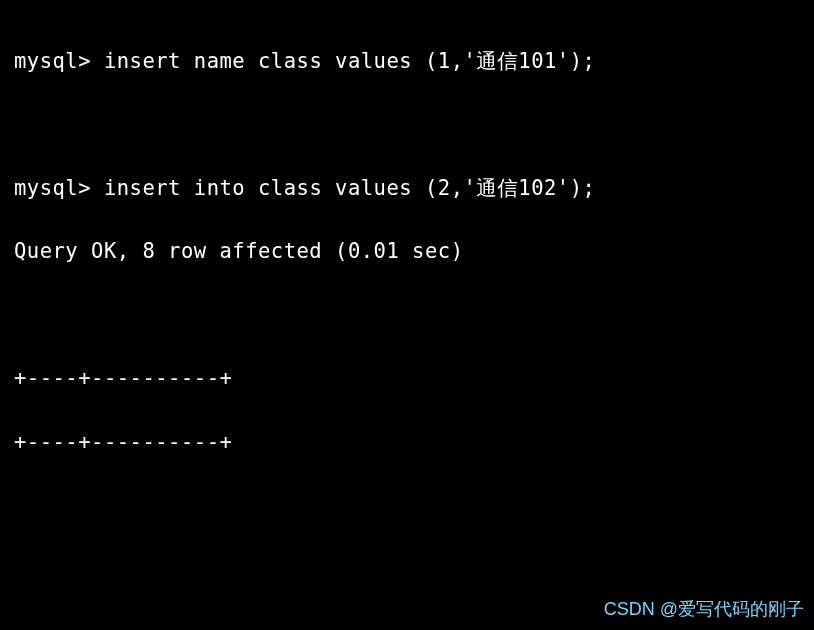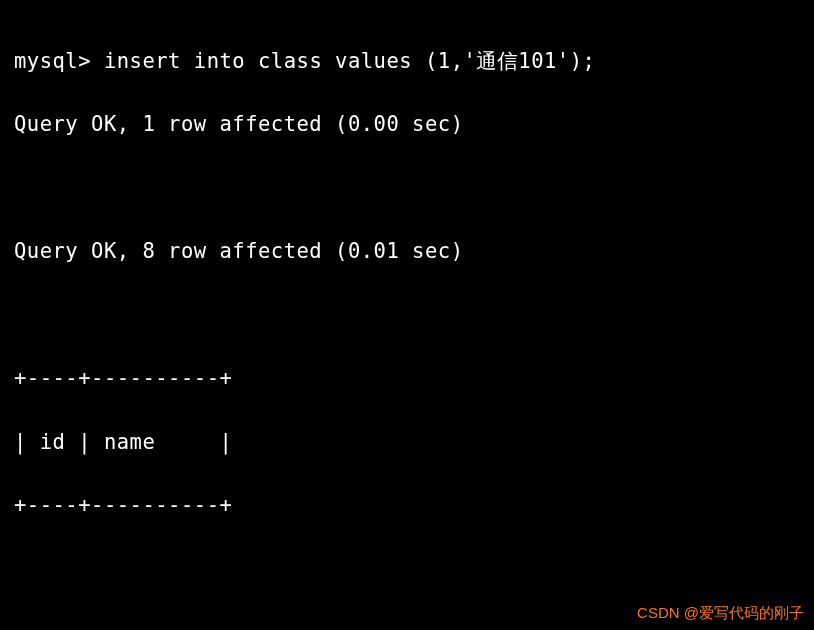--- a/index.html
+++ b/index.html
@@ -20,44 +20,43 @@
       position: relative;
       letter-spacing: 0.5px;
     }
     .terminal {
       white-space: pre;
     }
     .watermark {
       position: absolute;
       bottom: 6px;
       right: 10px;
-      font-size: 15px;
-      color: #f97316;
+      font-size: 18px;
+      color: #7dd3fc;
       font-family: Arial, sans-serif;
       letter-spacing: 0;
     }
     .line {
       display: block;
     }
     .blank {
       display: block;
       height: 1.55em;
     }
   </style>
 </head>
 <body>
 
 <div class="terminal">
-<span class="line"><span>mysql&gt; </span><span>insert into class values (1,'通信101');</span></span>
-<span class="line">Query OK, 1 row affected (0.00 sec)</span>
+<span class="line"><span>mysql&gt; </span><span>insert name class values (1,'通信101');</span></span>
 <span class="blank"></span>
+<span class="line"><span>mysql&gt; </span><span>insert into class values (2,'通信102');</span></span>
 <span class="line">Query OK, 8 row affected (0.01 sec)</span>
 <span class="blank"></span>
 <span class="line">+----+----------+</span>
-<span class="line">| id | name     |</span>
 <span class="line">+----+----------+</span>
 
 
 
 
 
 
 </div>
 
 <div class="watermark">CSDN @爱写代码的刚子</div>

